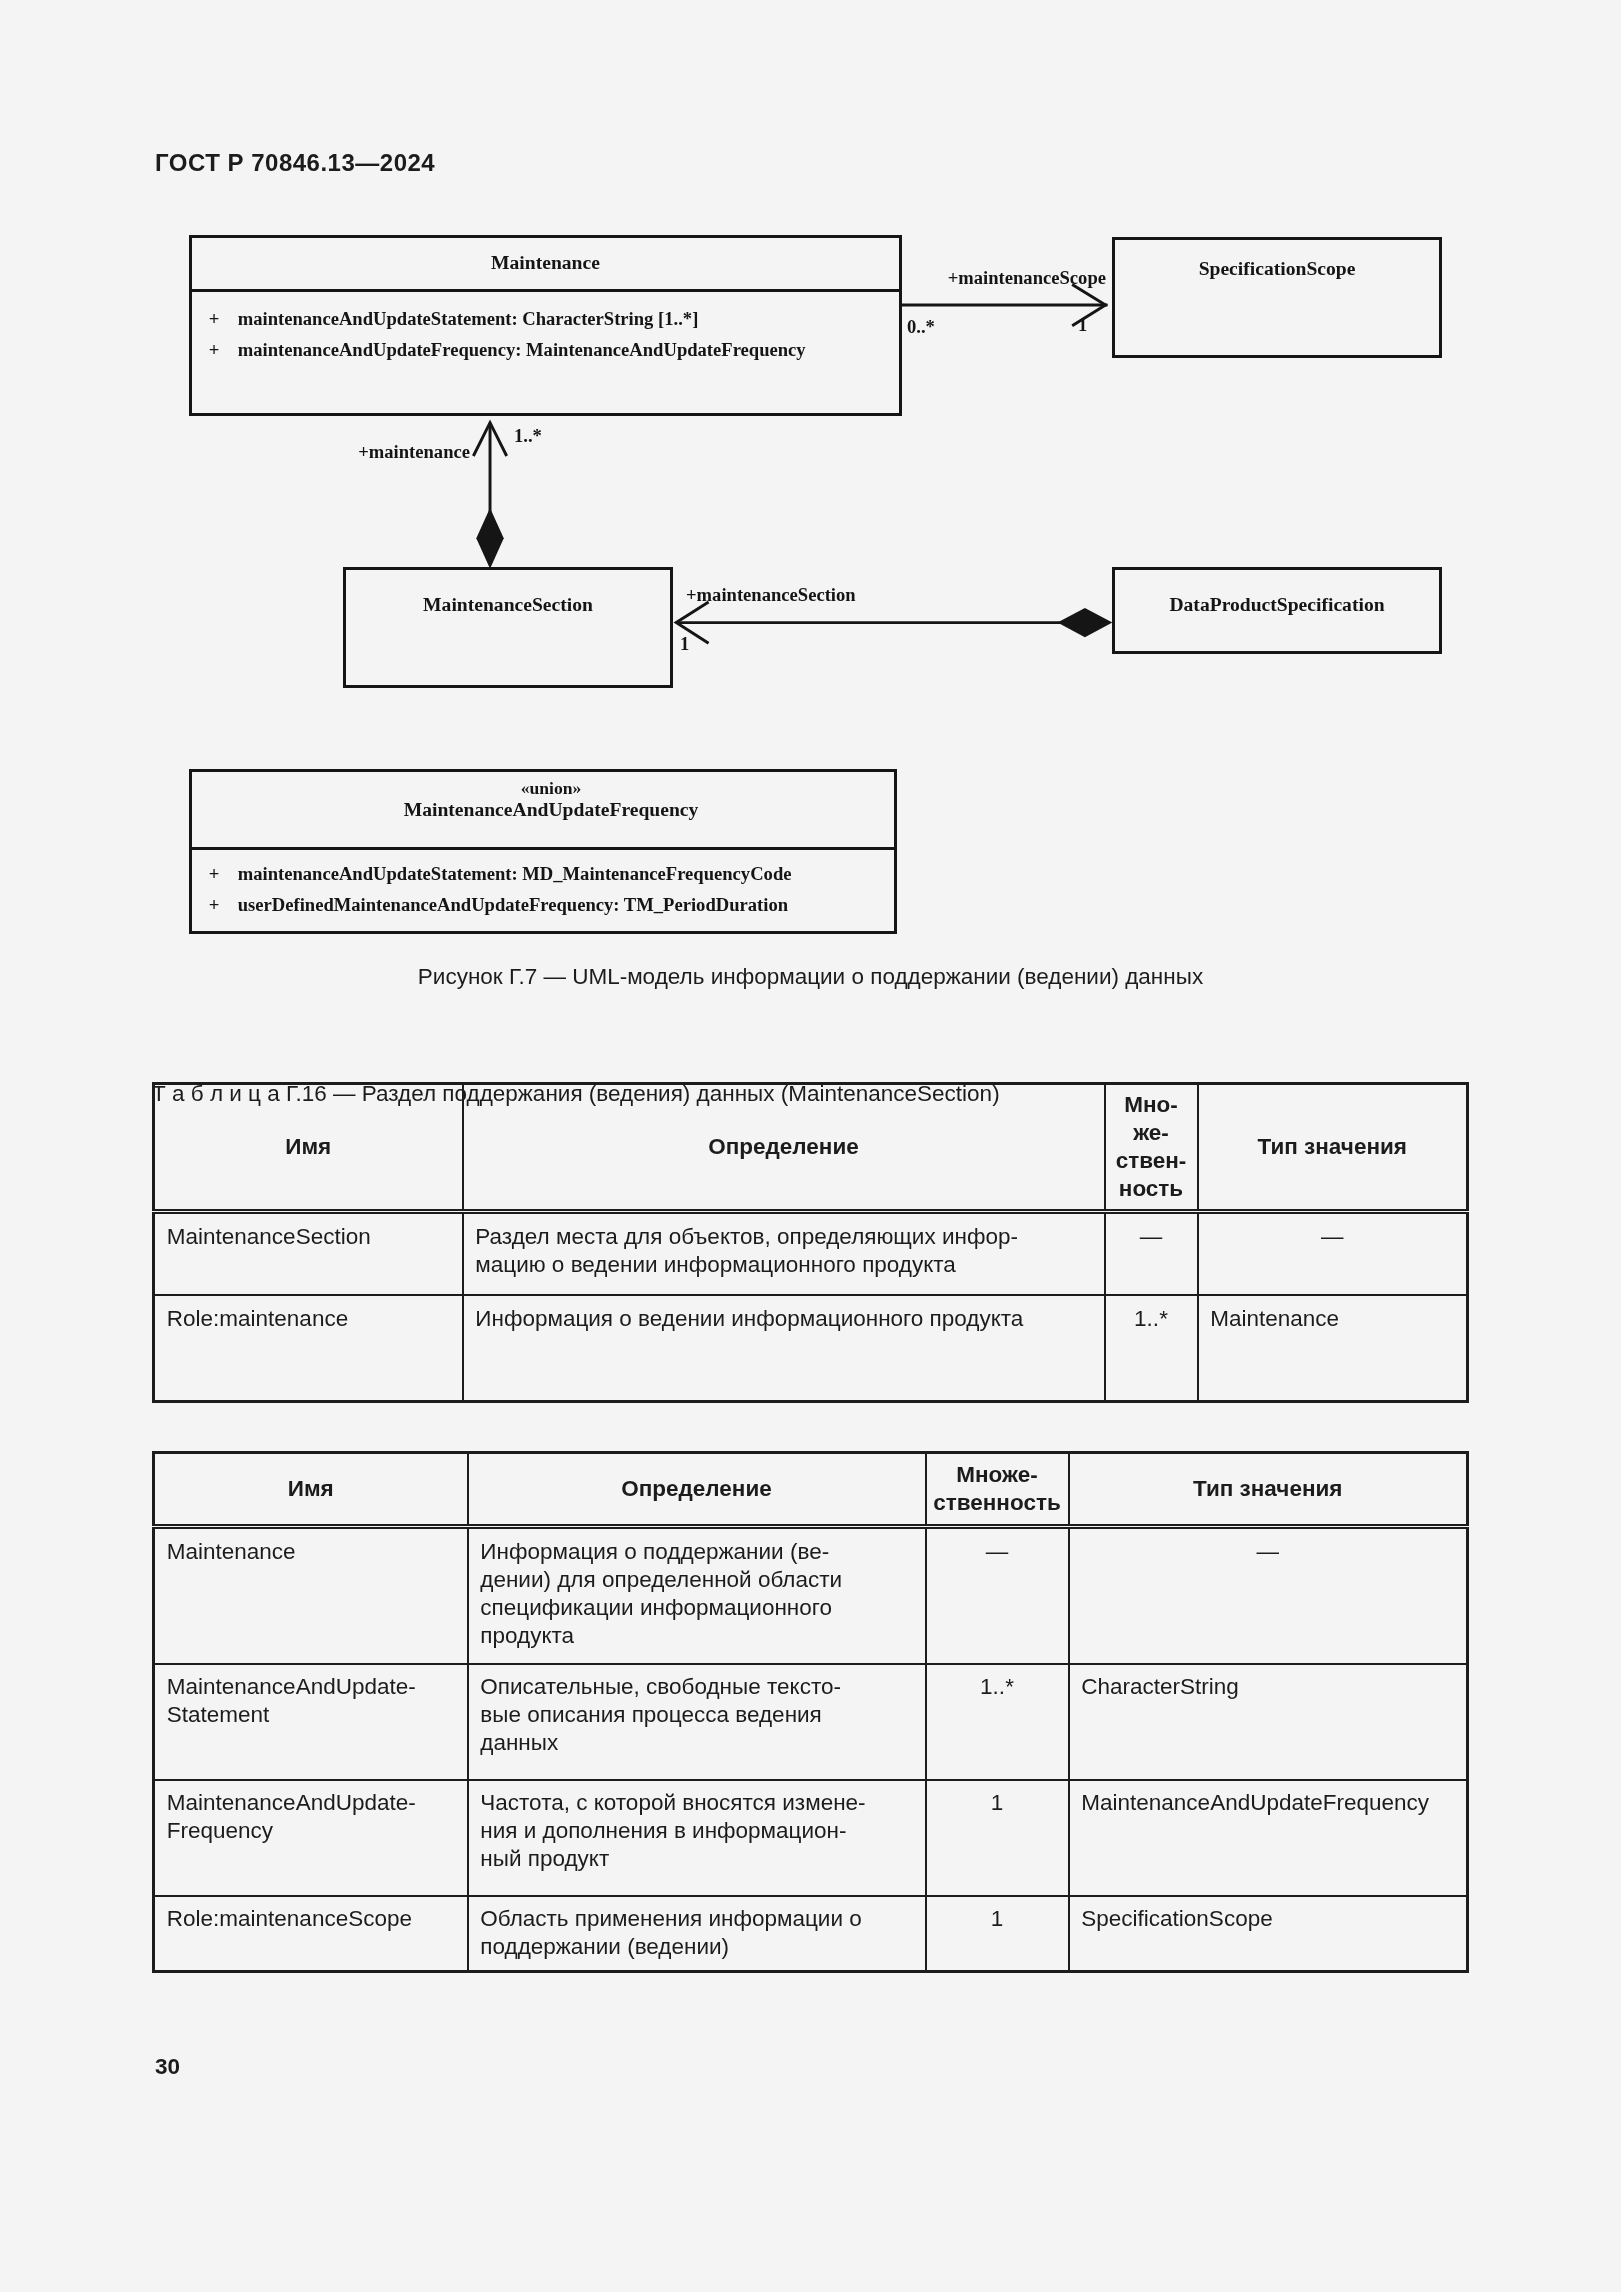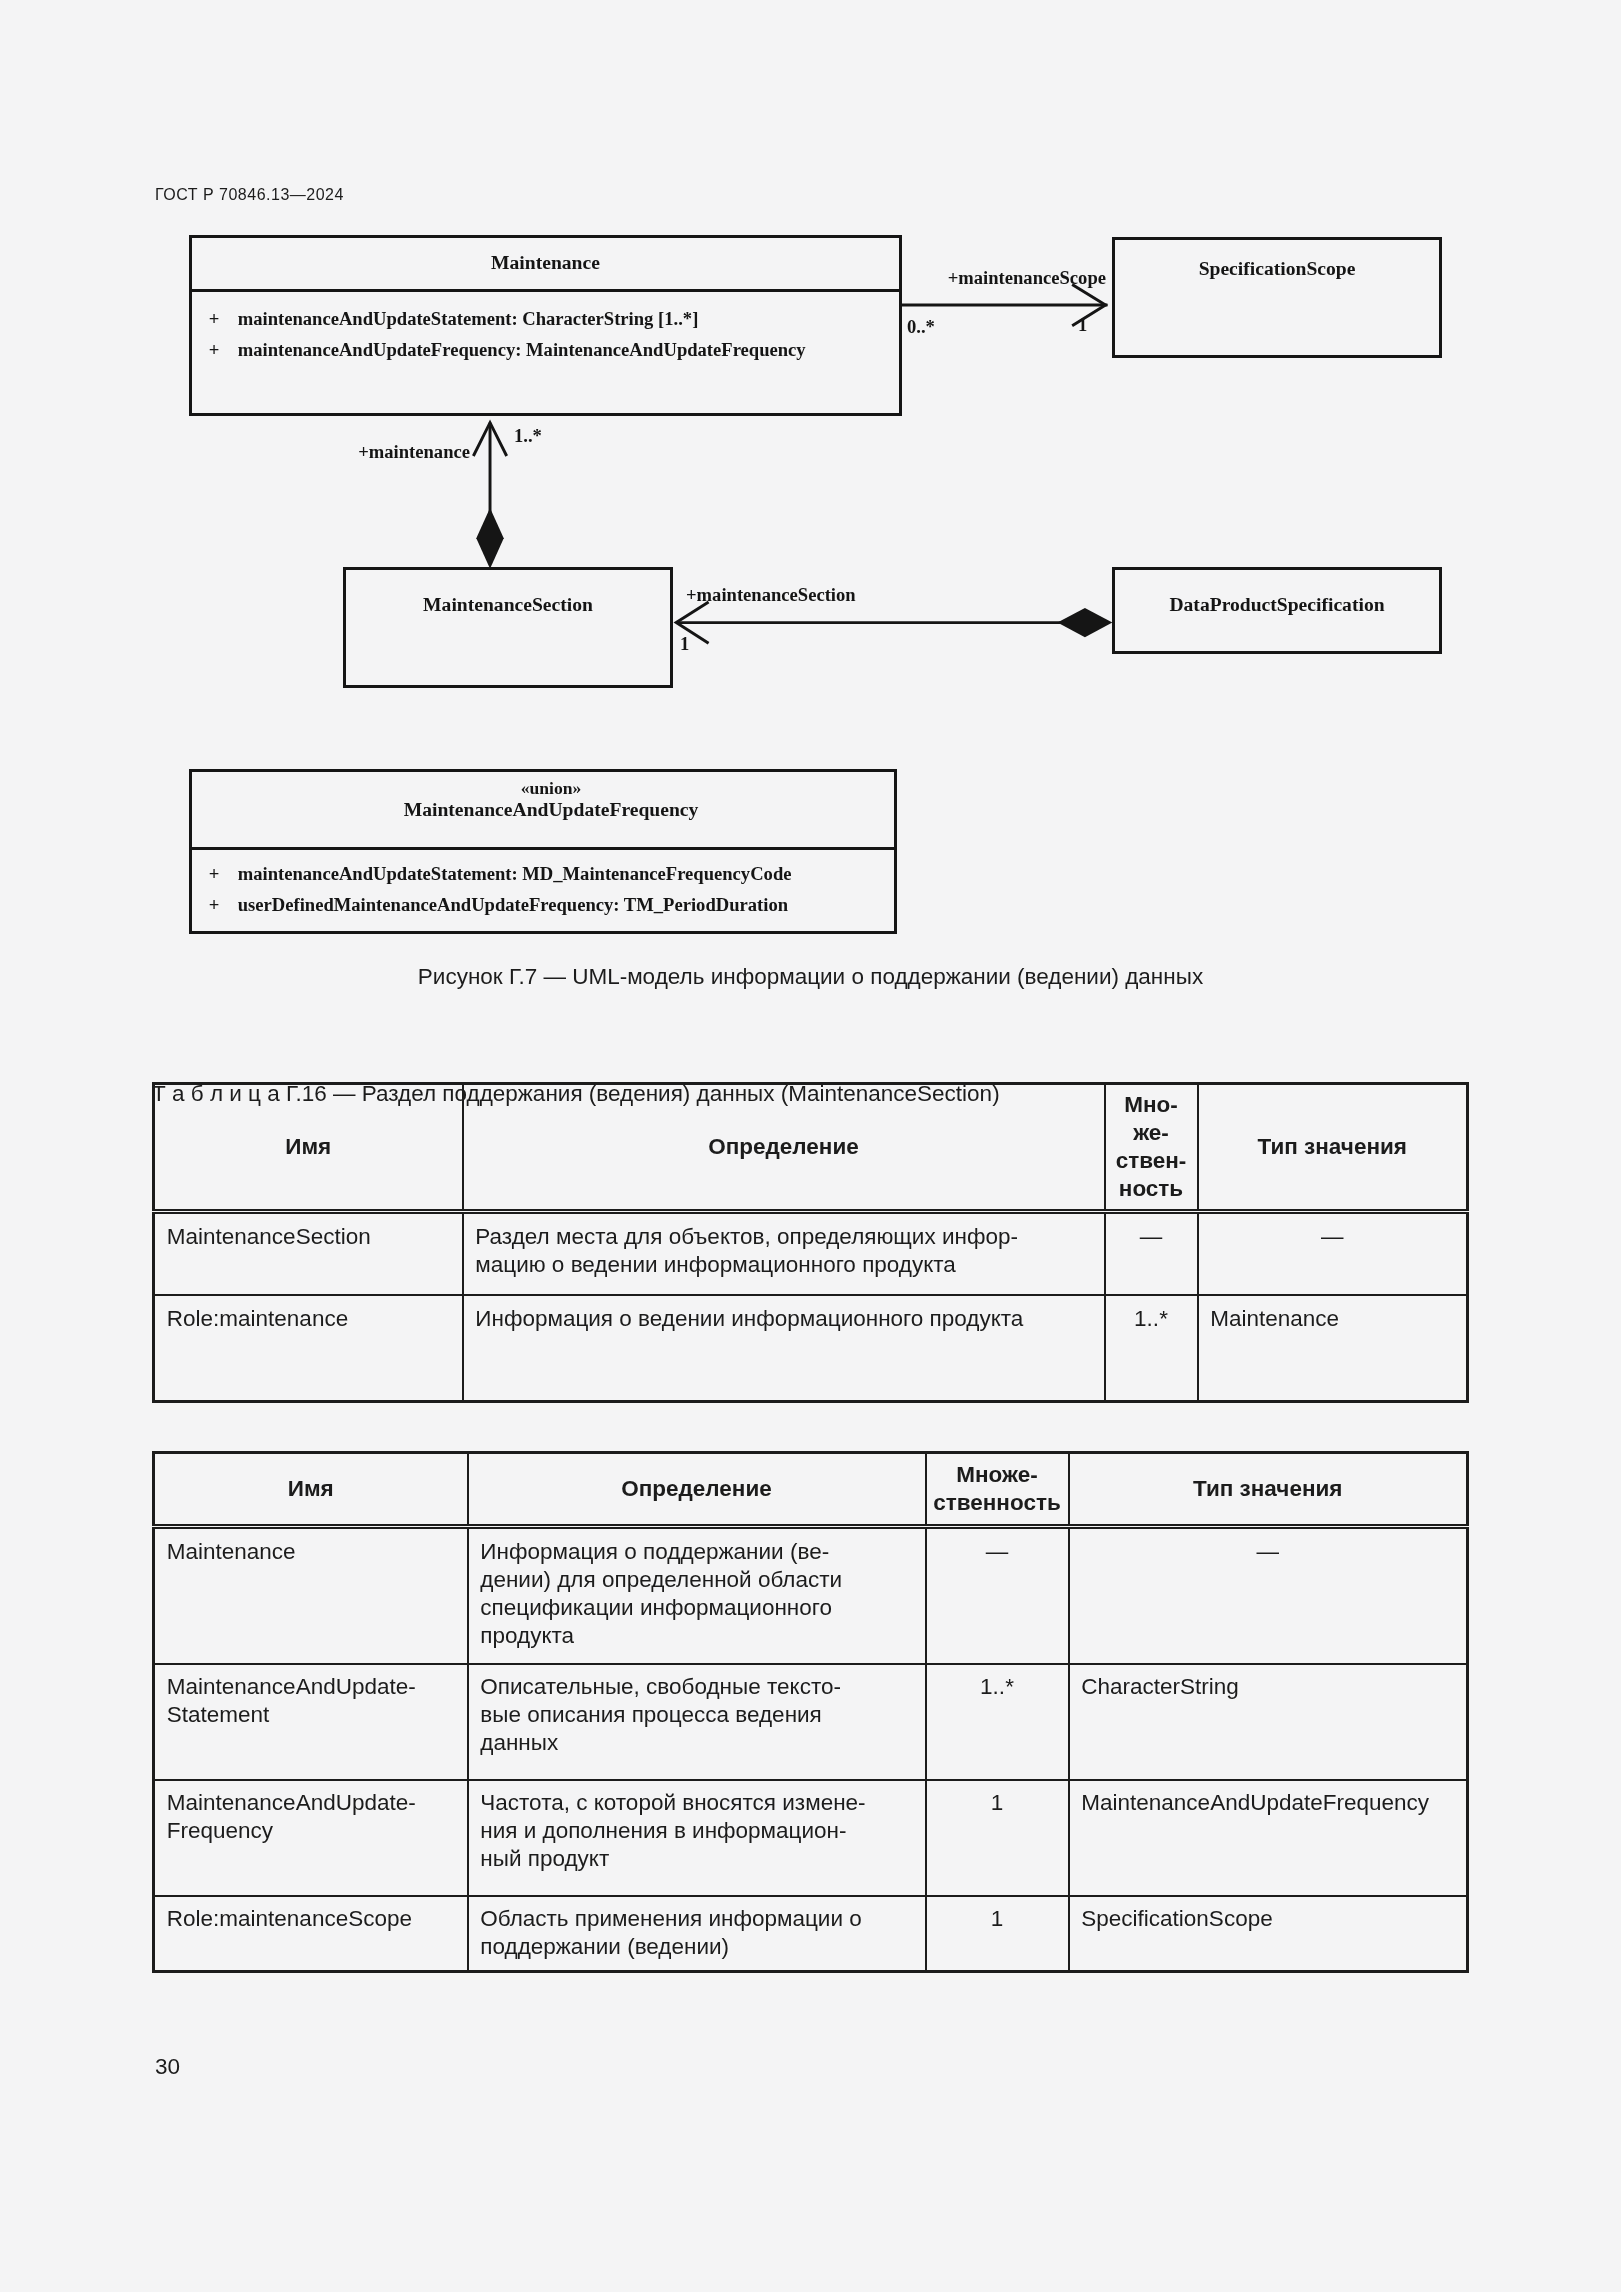--- a/index.html
+++ b/index.html
@@ -4,22 +4,22 @@
 <style>
   html,body{margin:0;padding:0;}
   body{background:#e9e9ea;}
   .page{
     position:relative;width:1621px;height:2293px;margin:0 auto;
     background:#f4f4f5;color:#1c1c1c;overflow:hidden;
     font-family:"Liberation Sans",sans-serif;
   }
   .abs{position:absolute;}
   
-  .gost-header{left:155px;top:149px;font-size:16px;font-weight:normal;letter-spacing:0.5px;margin-top:37px;}
-  .page-number{left:155px;top:2054px;font-size:22.5px;}
+  .gost-header{left:155px;top:149px;font-size:24px;font-weight:bold;letter-spacing:0.5px;}
+  .page-number{left:155px;top:2054px;font-size:22.5px;font-weight:bold;}
   
   .uml-text{font-family:"Liberation Serif",serif;font-weight:bold;color:#151515;}
   .uml-class{position:absolute;border:3.9px solid #151515;box-sizing:border-box;background:transparent;}
   .uml-title{text-align:center;font-size:19.6px;}
   .uml-title-comp{border-bottom:3.9px solid #151515;height:51px;line-height:49px;}
   .uml-stereo{font-size:17.6px;}
   .uml-attrs{padding-top:10.8px;}
   .uml-attr{display:flex;font-size:18.6px;line-height:31px;}
   .uml-attr .vis{width:29px;padding-left:16.7px;flex:0 0 auto;}
   .assoc-label{position:absolute;font-size:18.6px;white-space:nowrap;}

